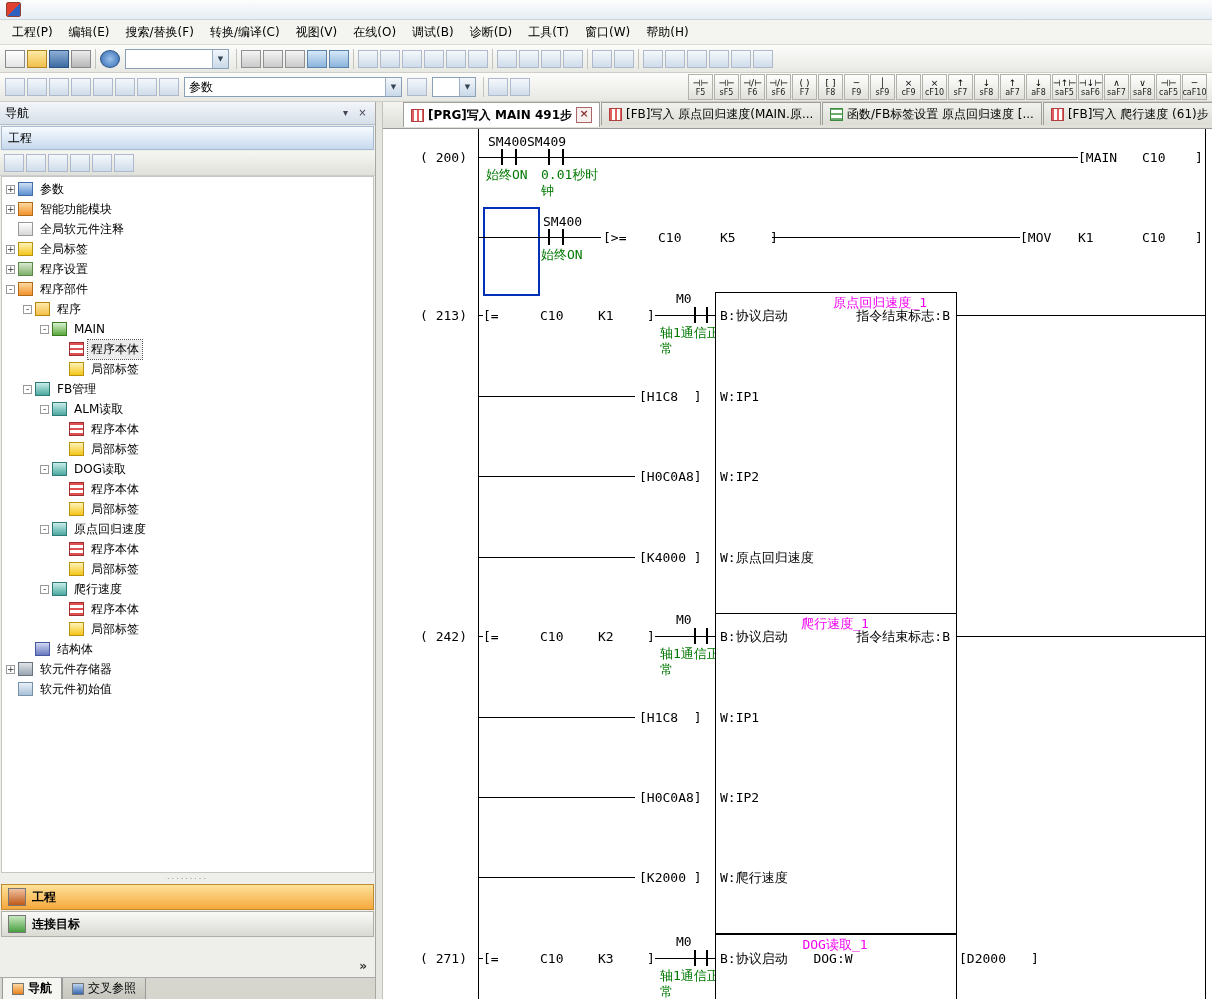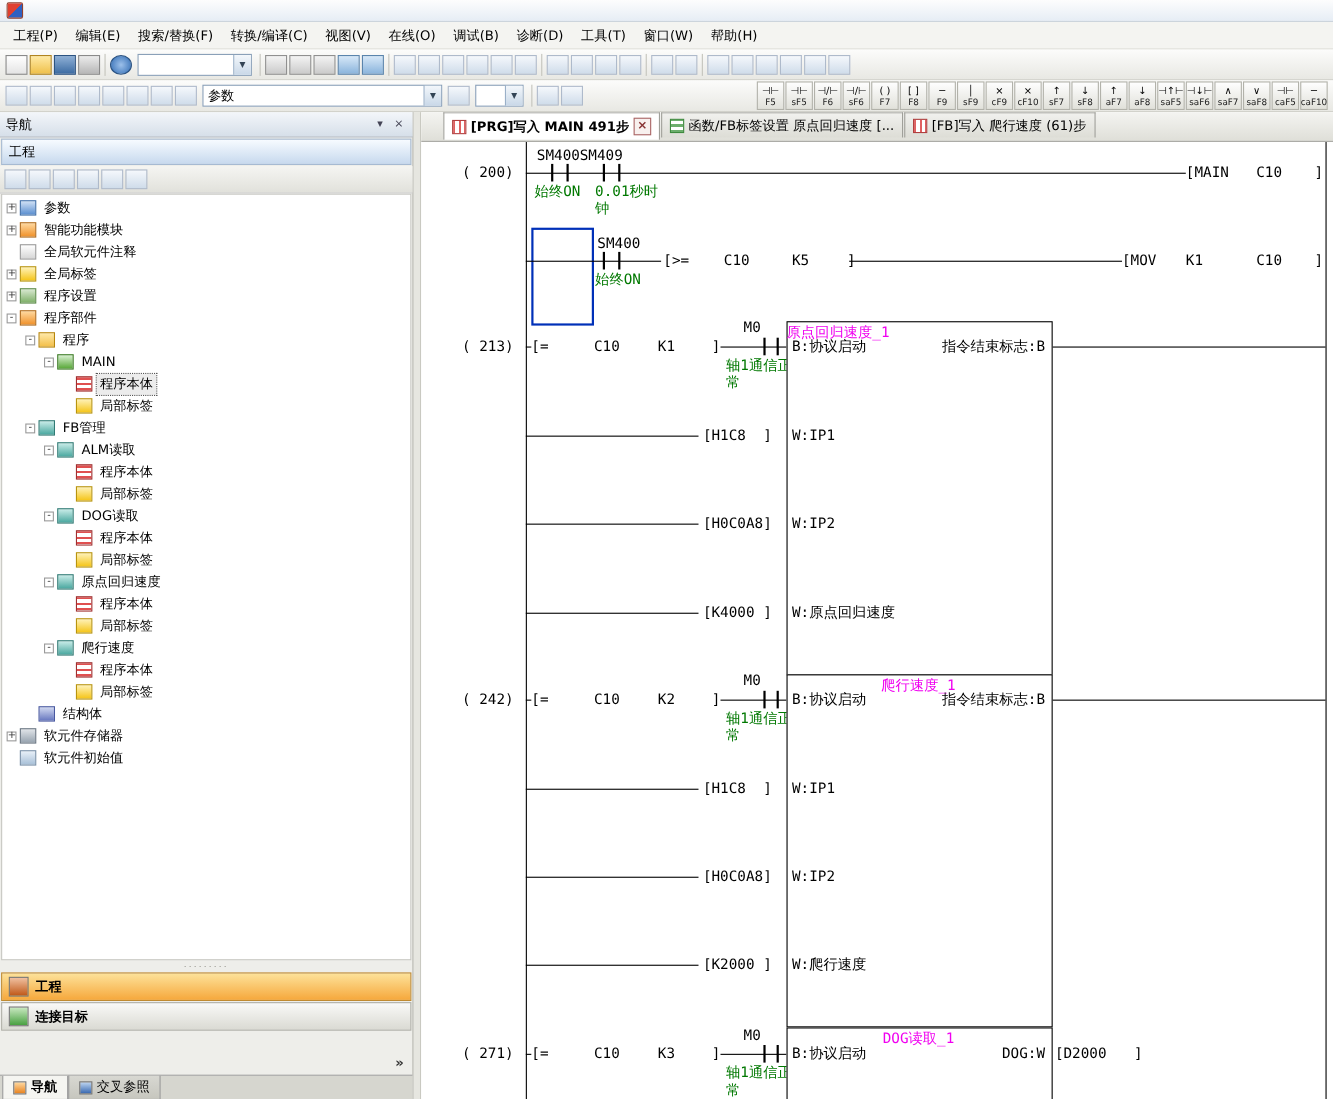--- a/index.html
+++ b/index.html
@@ -481,20 +481,24 @@
   <div class="splitter"></div>
 
   <div class="editor">
     <div class="etabbar">
         <div class="etab active">
           <span class="eticon e-prg"></span>
           <span class="etab-label">[PRG]写入 MAIN 491步</span>
           <span class="tclose">×</span>
         </div>
         <div class="etab">
+          <span class="eticon e-fb"></span>
+          <span class="etab-label">[FB]写入 原点回归速度(MAIN.原...</span>
+        </div>
+        <div class="etab">
           <span class="eticon e-label-set"></span>
           <span class="etab-label">函数/FB标签设置 原点回归速度 [...</span>
         </div>
         <div class="etab">
           <span class="eticon e-fb"></span>
           <span class="etab-label">[FB]写入 爬行速度 (61)步</span>
         </div>
       </div>
 
     <div class="canvas">
@@ -543,21 +547,21 @@
       <span class="lt" style="left:293px;top:162px">M0</span>
       <div class="cbar" style="left:311px;top:178px"></div>
       <div class="cbar" style="left:323px;top:178px"></div>
       <span class="lt green" style="left:277px;top:196px">轴1通信正</span>
       <span class="lt green" style="left:277px;top:212px">常</span>
       <div class="hl" style="left:95px;top:267px;width:157px"></div>
       <div class="hl" style="left:95px;top:347px;width:157px"></div>
       <div class="hl" style="left:95px;top:428px;width:157px"></div>
       <div class="hl" style="left:572px;top:186px;width:250px"></div>
       <div class="fbbox" style="left:332px;top:163px;width:240px;height:320px"></div>
-      <span class="lt mag" style="left:332px;top:166px;width:212px;text-align:left">原点回归速度_1</span>
+      <span class="lt mag" style="left:332px;top:166px;width:212px;text-align:right">原点回归速度_1</span>
       <span class="lt" style="left:337px;top:179px">B:协议启动</span>
       <span class="lt" style="left:333px;top:179px;width:234px;text-align:right">指令结束标志:B</span>
       <span class="lt" style="left:256px;top:260px">[H1C8  ]</span>
       <span class="lt" style="left:337px;top:260px">W:IP1</span>
       <span class="lt" style="left:256px;top:340px">[H0C0A8]</span>
       <span class="lt" style="left:337px;top:340px">W:IP2</span>
       <span class="lt" style="left:256px;top:421px">[K4000 ]</span>
       <span class="lt" style="left:337px;top:421px">W:原点回归速度</span>
 
       <span class="lt step" style="left:28px;top:500px">( 242)</span>
@@ -595,18 +599,18 @@
       <span class="lt" style="left:215px;top:822px">K3</span>
       <span class="lt" style="left:264px;top:822px">]</span>
       <span class="lt" style="left:293px;top:805px">M0</span>
       <div class="cbar" style="left:311px;top:821px"></div>
       <div class="cbar" style="left:323px;top:821px"></div>
       <span class="lt green" style="left:277px;top:839px">轴1通信正</span>
       <span class="lt green" style="left:277px;top:855px">常</span>
       <div class="fbbox" style="left:332px;top:805px;width:240px;height:120px"></div>
       <span class="lt mag" style="left:332px;top:808px;width:240px;text-align:center">DOG读取_1</span>
       <span class="lt" style="left:337px;top:822px">B:协议启动</span>
-      <span class="lt" style="left:333px;top:822px;width:234px;text-align:right">DOG:W</span>
+      <span class="lt" style="left:333px;top:822px;width:234px;text-align:center">DOG:W</span>
       <span class="lt" style="left:576px;top:822px">[D2000</span>
       <span class="lt" style="left:648px;top:822px">]</span>
     </div>
   </div>
 </div>
 
 </body></html>

